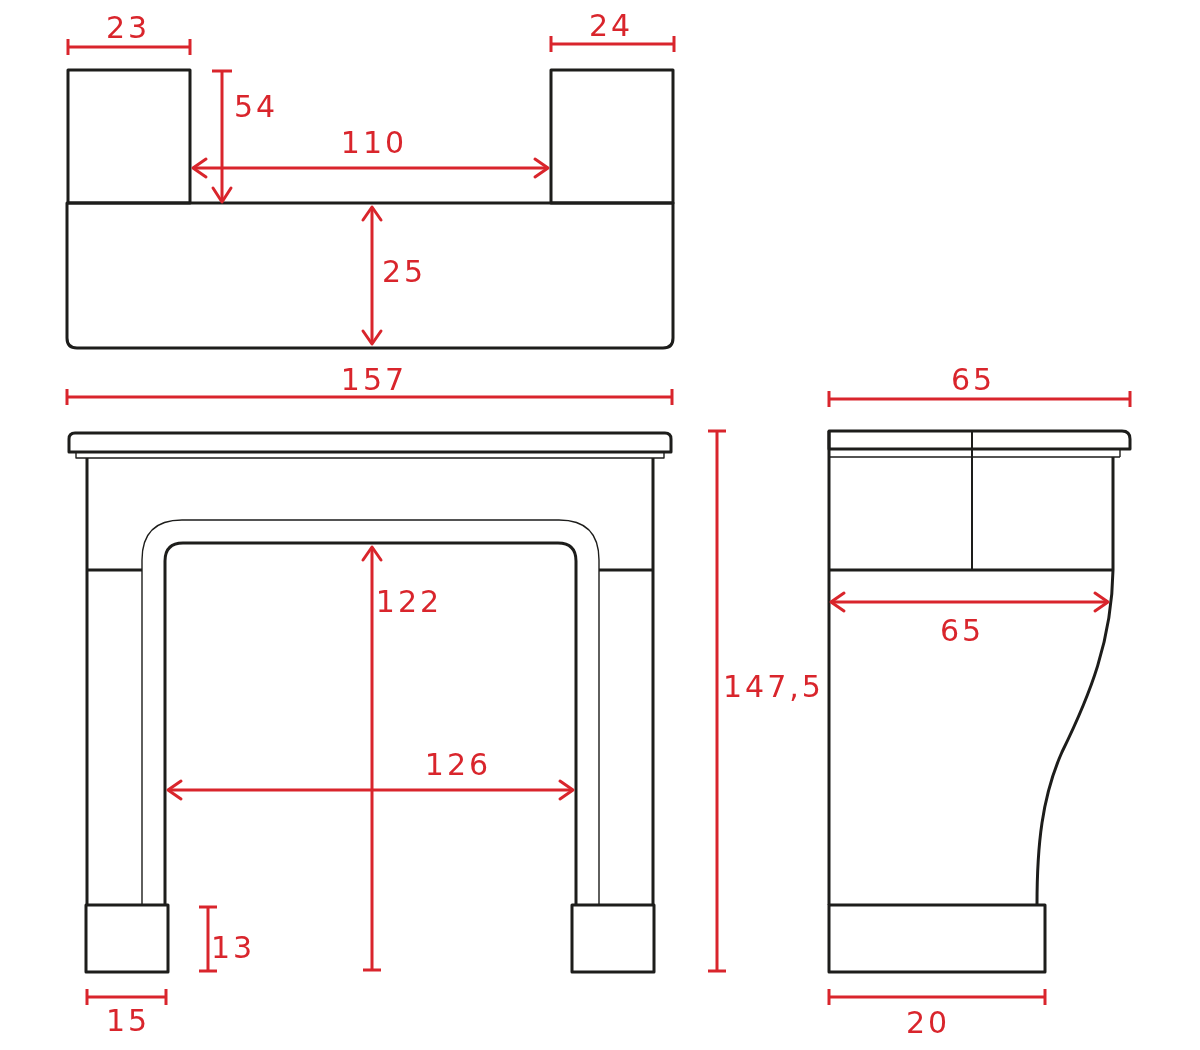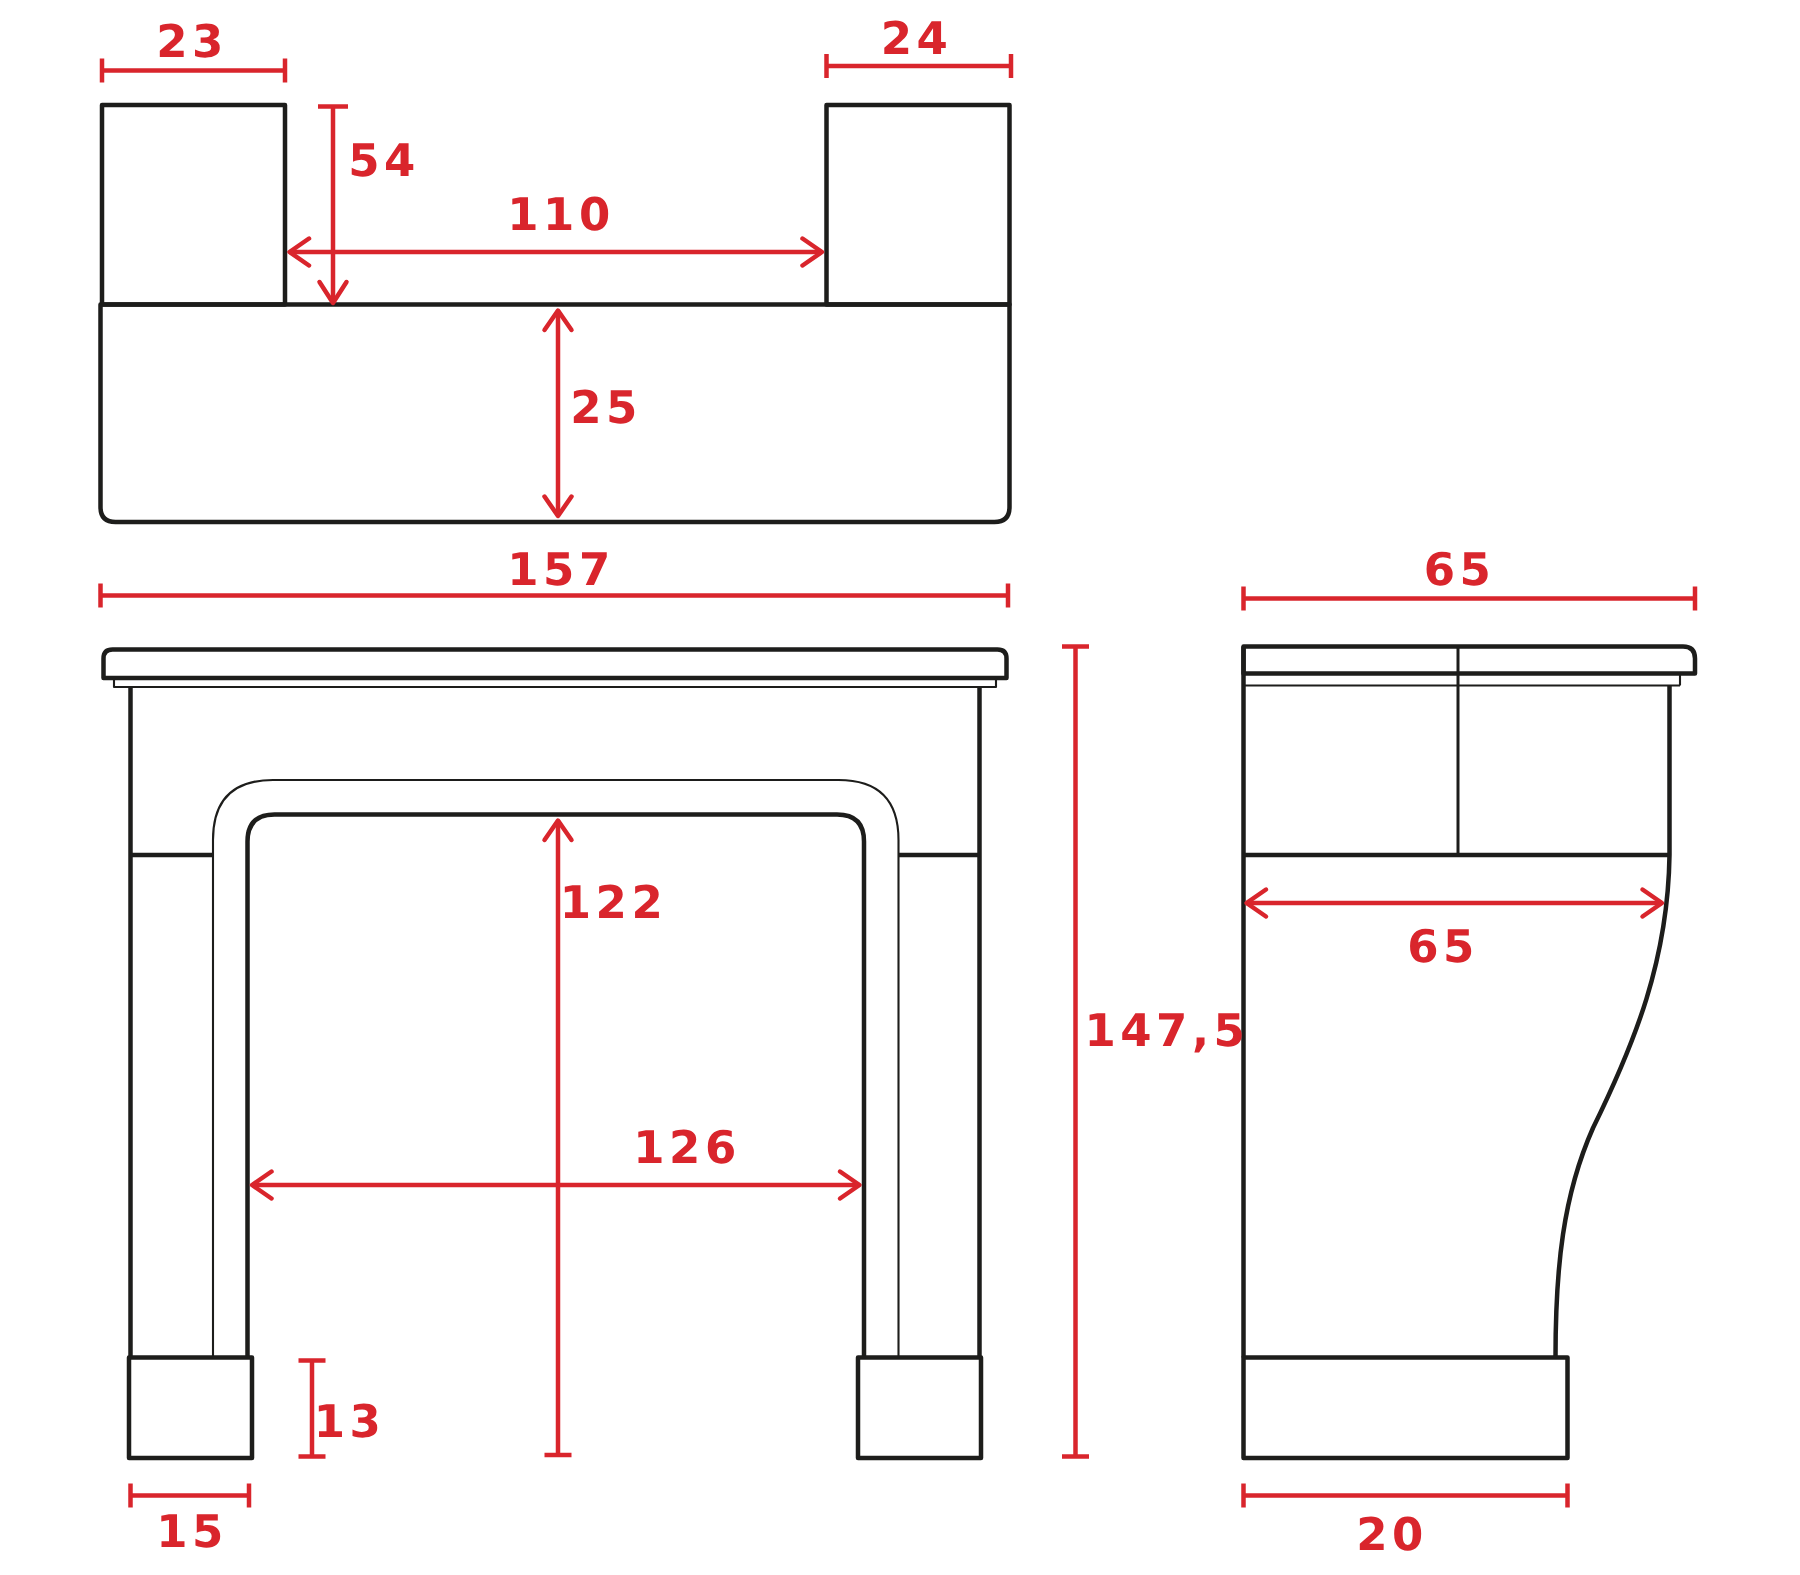--- a/index.html
+++ b/index.html
@@ -4,21 +4,20 @@
 <style>
   :root{
     --line:#1d1d1b;
     --dim:#d9252c;
     --bg:#ffffff;
   }
   html,body{margin:0;padding:0;background:var(--bg);}
   .stage{
     width:1200px;height:1050px;position:relative;background:var(--bg);
     font-family:"DejaVu Sans",sans-serif;
-    font-weight:bold;
   }
   svg{display:block;}
   
   .ol      {stroke:var(--line);stroke-width:3;fill:none;stroke-linejoin:round;}
   .ol-med  {stroke:var(--line);stroke-width:2;fill:none;stroke-linejoin:round;}
   .ol-thin {stroke:var(--line);stroke-width:1.4;fill:none;stroke-linejoin:round;}
   
   .dl      {stroke:var(--dim);stroke-width:3;fill:none;}
   .dl-arrow{stroke:var(--dim);stroke-width:3;fill:none;stroke-linejoin:round;stroke-linecap:round;}
   .dim-label{

